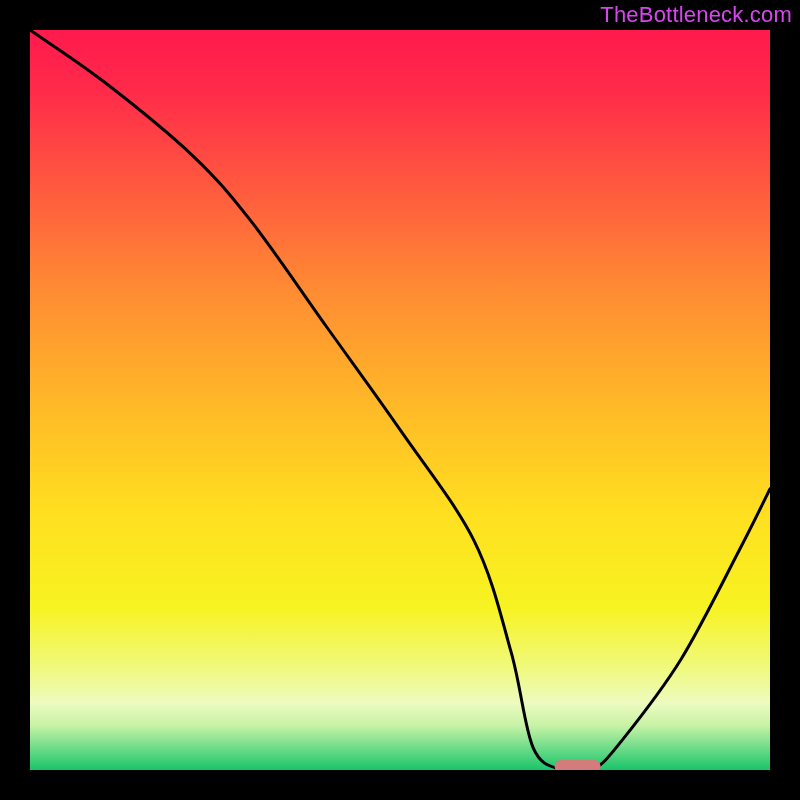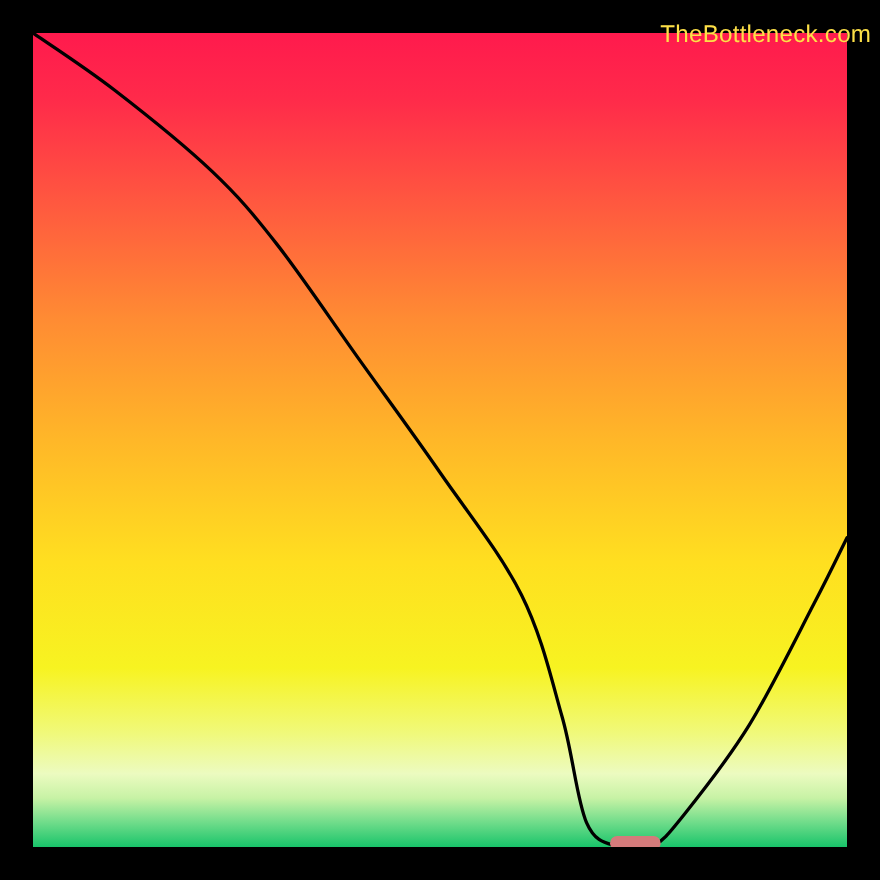--- a/index.html
+++ b/index.html
@@ -10,26 +10,26 @@
     background: #000;
     overflow: hidden;
   }
   .container {
     position: relative;
     width: 800px;
     height: 800px;
   }
   .watermark {
     position: absolute;
-    top: 18px;
+    top: 2px;
     right: 8px;
     font-family: Arial, Helvetica, sans-serif;
     font-size: 22px;
     font-weight: 500;
-    color: #fde047;
+    color: #d946ef;
     letter-spacing: 0.2px;
     z-index: 10;
   }
   svg {
     display: block;
   }
 </style>
 </head>
 <body>
 <div class="container">

